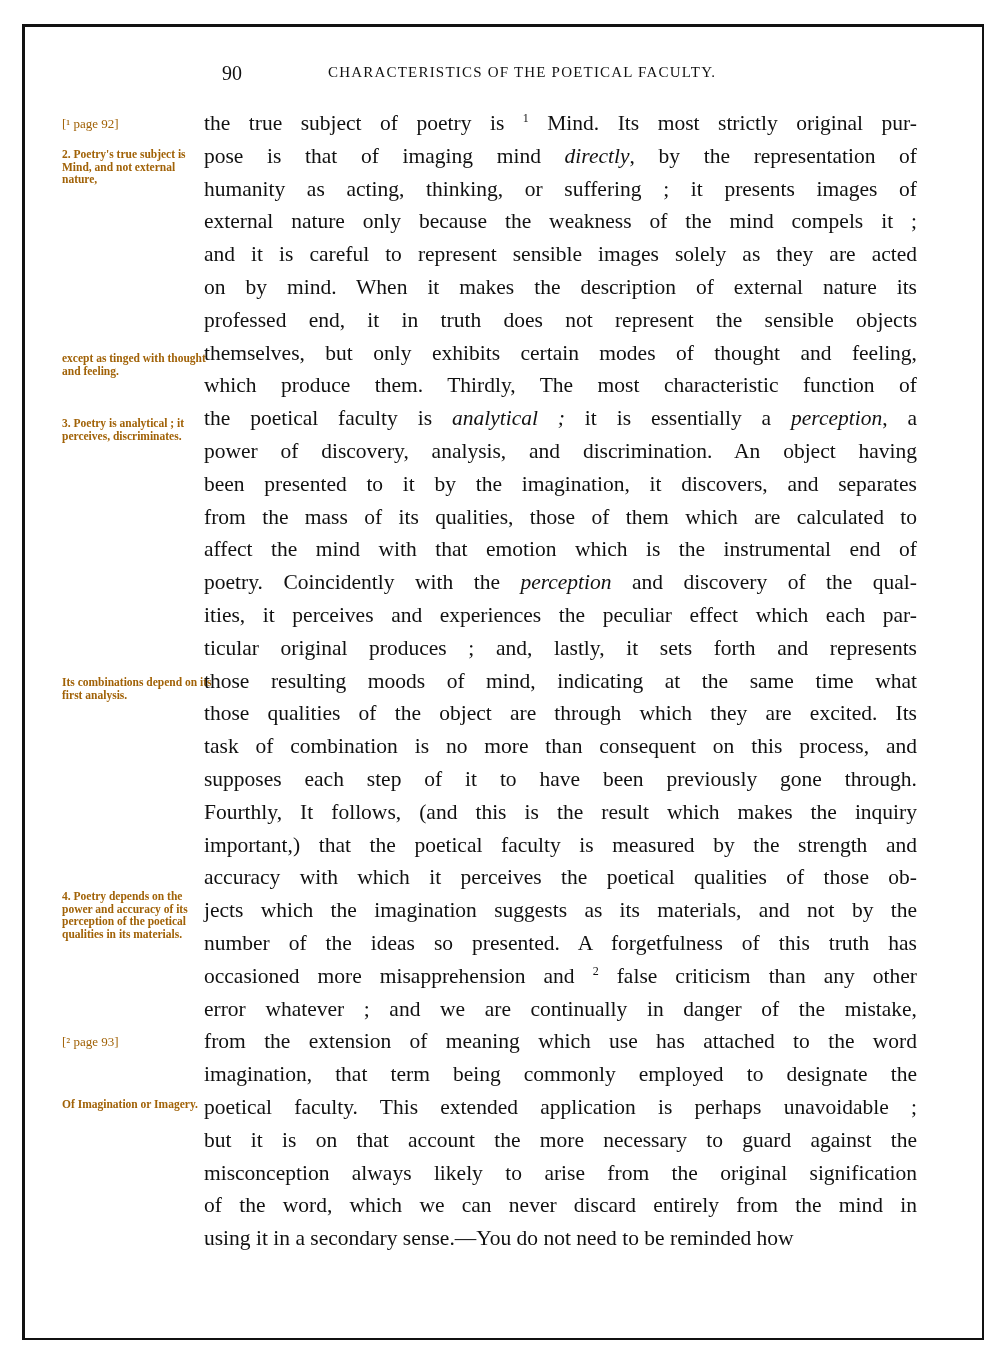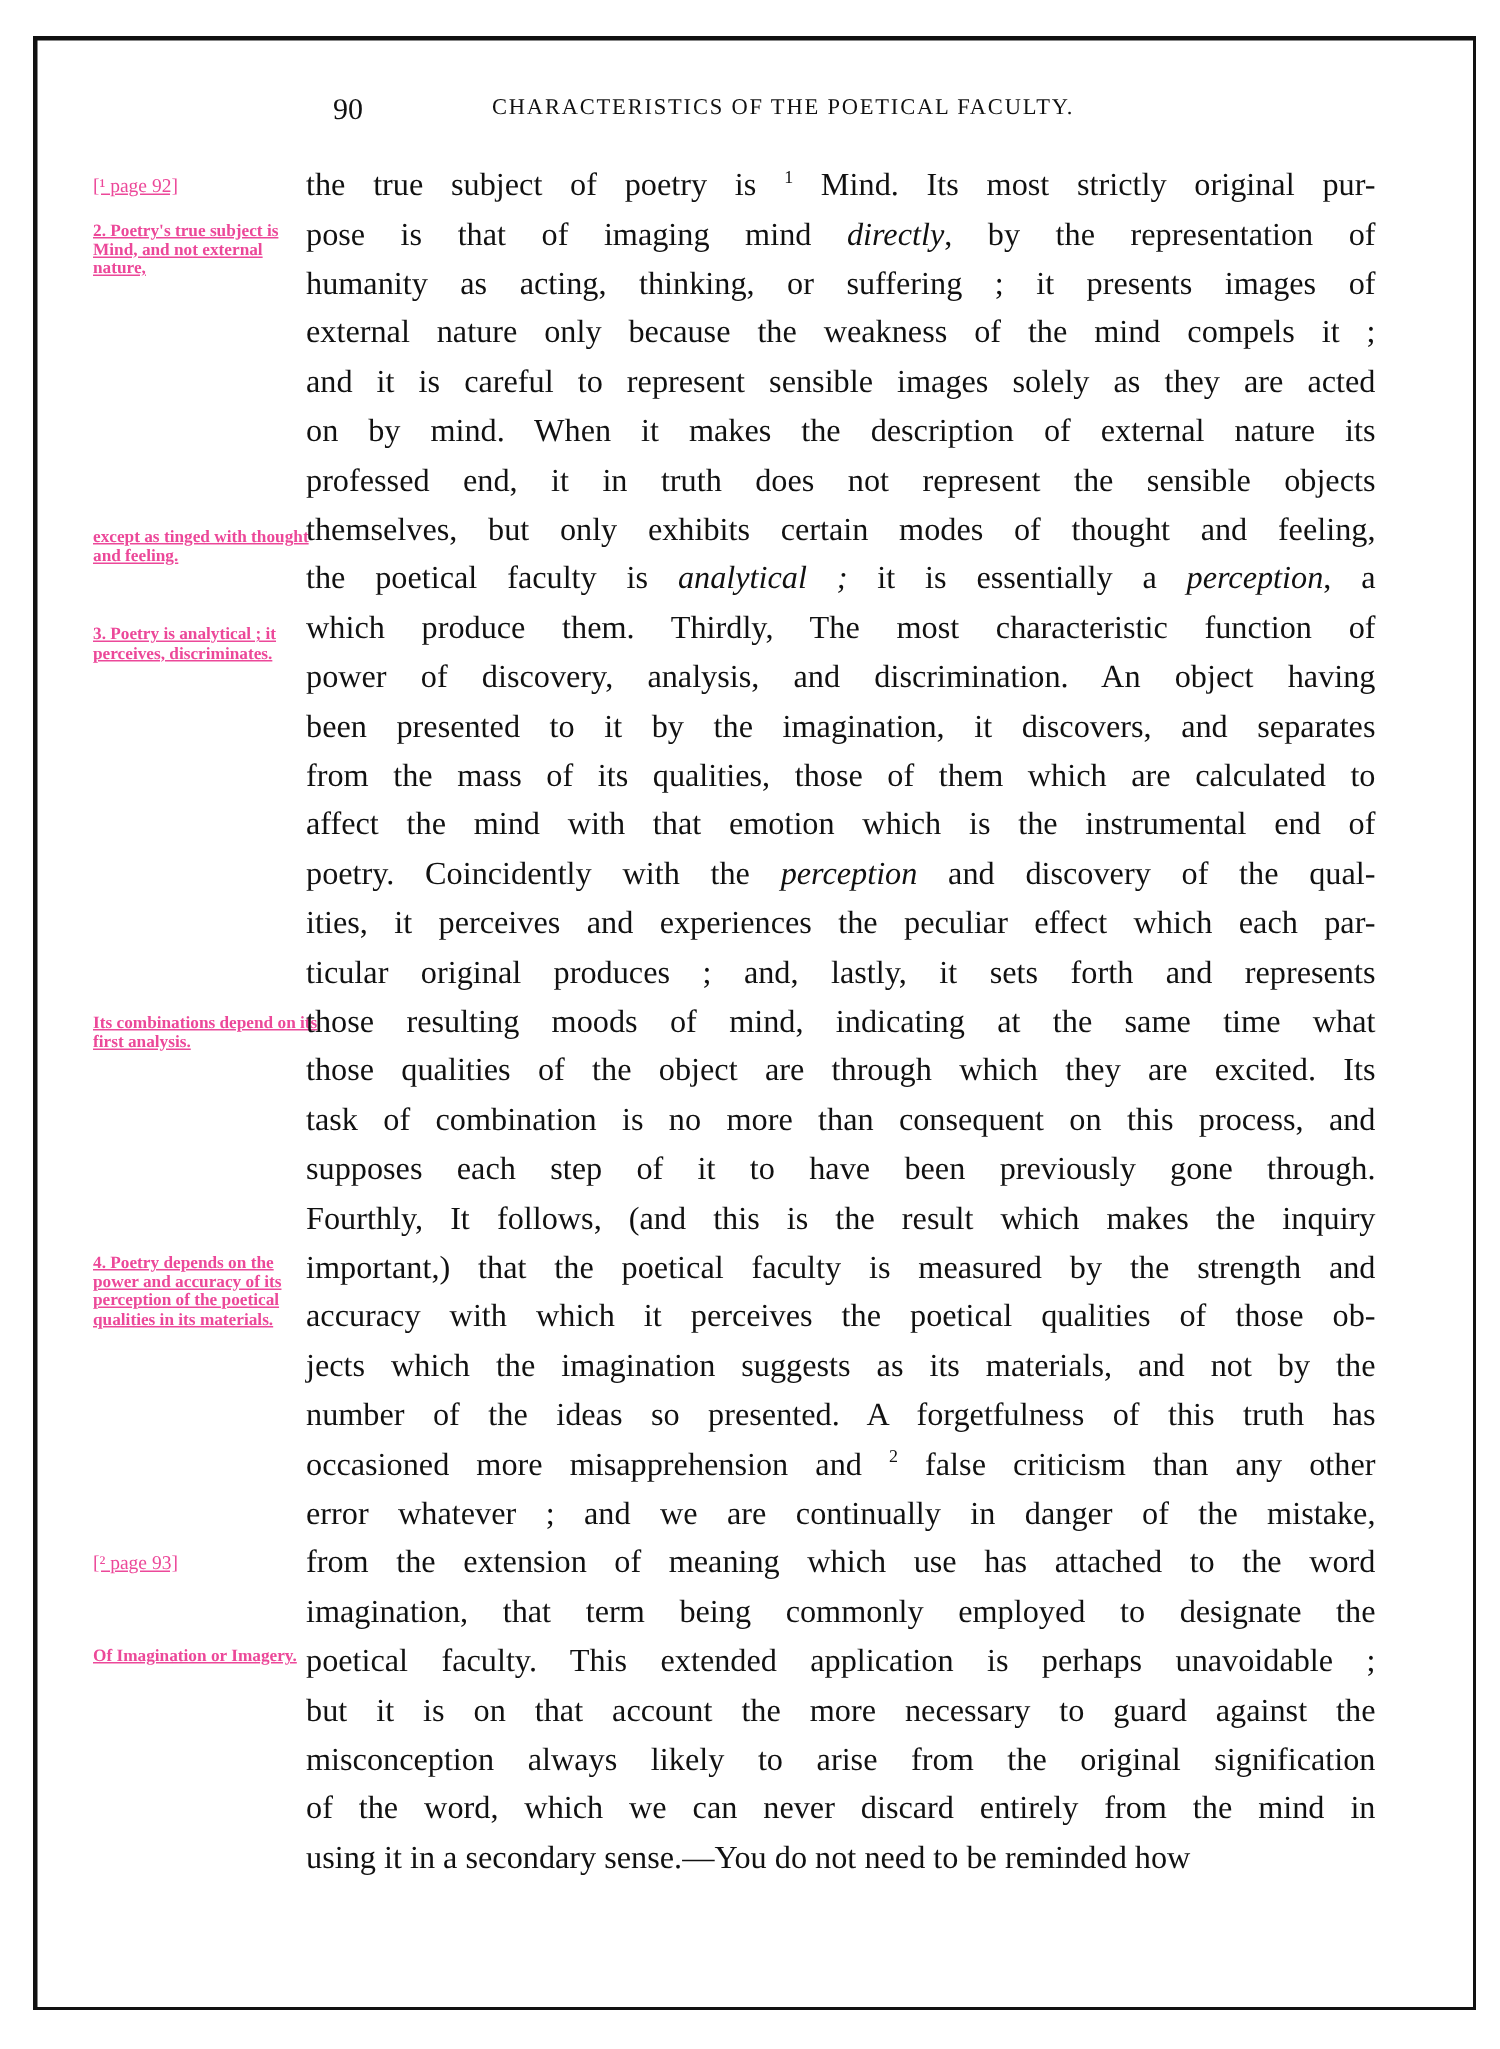--- a/index.html
+++ b/index.html
@@ -6,42 +6,42 @@
   body { width:1000px; height:1366px; position:relative; overflow:hidden; font-family:"Liberation Serif","DejaVu Serif",serif; color:#111; }
   .frame { position:absolute; left:22px; top:24px; width:962px; height:1316px; border-top:3px solid #111; border-left:3px solid #111; border-right:2px solid #111; border-bottom:2px solid #111; box-sizing:border-box; }
   .header { position:absolute; top:62px; left:222px; width:720px; height:24px; font-size:15px; letter-spacing:1.2px; }
   .page-num { position:absolute; left:0; top:0; font-size:20px; letter-spacing:0; }
   .running-title { position:absolute; left:106px; top:2px; text-transform:uppercase; }
   .body { position:absolute; left:204px; top:107px; width:713px; }
   .line { height:32.8px; line-height:32.8px; font-size:21.5px; text-align:justify; text-align-last:justify; white-space:nowrap; display:flex; justify-content:space-between; }
   .line.last { text-align-last:left; }
   .line span.txt { display:block; width:100%; text-align:justify; text-align-last:justify; white-space:normal; }
   .line.last span.txt { text-align-last:left; }
-  .note { position:absolute; left:62px; font-size:11.5px; line-height:12.5px; font-weight:bold; color:#ec4899; width:150px;text-decoration:underline; }
+  .note { position:absolute; left:62px; font-size:11.5px; line-height:12.5px; font-weight:bold; color:#a16207; width:150px; }
   .note.pageref { font-weight:normal; font-size:13px; }
   sup { font-size:12px; vertical-align:super; line-height:0; }
   i { font-style:italic; }
 </style>
 </head>
 <body>
 
 <div class="frame"></div>
 
 <div class="header">
   <span class="page-num">90</span>
   <span class="running-title">CHARACTERISTICS OF THE POETICAL FACULTY.</span>
 </div>
 
 <div id="notes">
     <div class="note pageref" style="top: 118px;">[¹ page 92]</div>
     <div class="note" style="top: 148px;">2. Poetry's true subject is Mind, and not external nature,</div>
     <div class="note" style="top: 352px;">except as tinged with thought and feeling.</div>
     <div class="note" style="top: 417px;">3. Poetry is analytical ; it perceives, discriminates.</div>
     <div class="note" style="top: 676px;">Its combinations depend on its first analysis.</div>
-    <div class="note" style="top: 836px;">4. Poetry depends on the power and accuracy of its perception of the poetical qualities in its materials.</div>
+    <div class="note" style="top: 890px;">4. Poetry depends on the power and accuracy of its perception of the poetical qualities in its materials.</div>
     <div class="note pageref" style="top: 1036px;">[² page 93]</div>
     <div class="note" style="top: 1098px;">Of Imagination or Imagery.</div>
   </div>
 
 <div class="body" id="body">
     <div class="line">
       <span class="txt">the true subject of poetry is <sup>1</sup> Mind.  Its most strictly original pur-</span>
     </div>
     <div class="line">
       <span class="txt">pose is that of imaging mind <i>directly</i>, by the representation of</span>
@@ -58,24 +58,24 @@
     <div class="line">
       <span class="txt">on by mind.  When it makes the description of external nature its</span>
     </div>
     <div class="line">
       <span class="txt">professed end, it in truth does not represent the sensible objects</span>
     </div>
     <div class="line">
       <span class="txt">themselves, but only exhibits certain modes of thought and feeling,</span>
     </div>
     <div class="line">
-      <span class="txt">the poetical faculty is <i>analytical ;</i> it is essentially a <i>perception</i>, a</span>
+      <span class="txt">which produce them.  Thirdly, The most characteristic function of</span>
     </div>
     <div class="line">
-      <span class="txt">which produce them.  Thirdly, The most characteristic function of</span>
+      <span class="txt">the poetical faculty is <i>analytical ;</i> it is essentially a <i>perception</i>, a</span>
     </div>
     <div class="line">
       <span class="txt">power of discovery, analysis, and discrimination.  An object having</span>
     </div>
     <div class="line">
       <span class="txt">been presented to it by the imagination, it discovers, and separates</span>
     </div>
     <div class="line">
       <span class="txt">from the mass of its qualities, those of them which are calculated to</span>
     </div>

